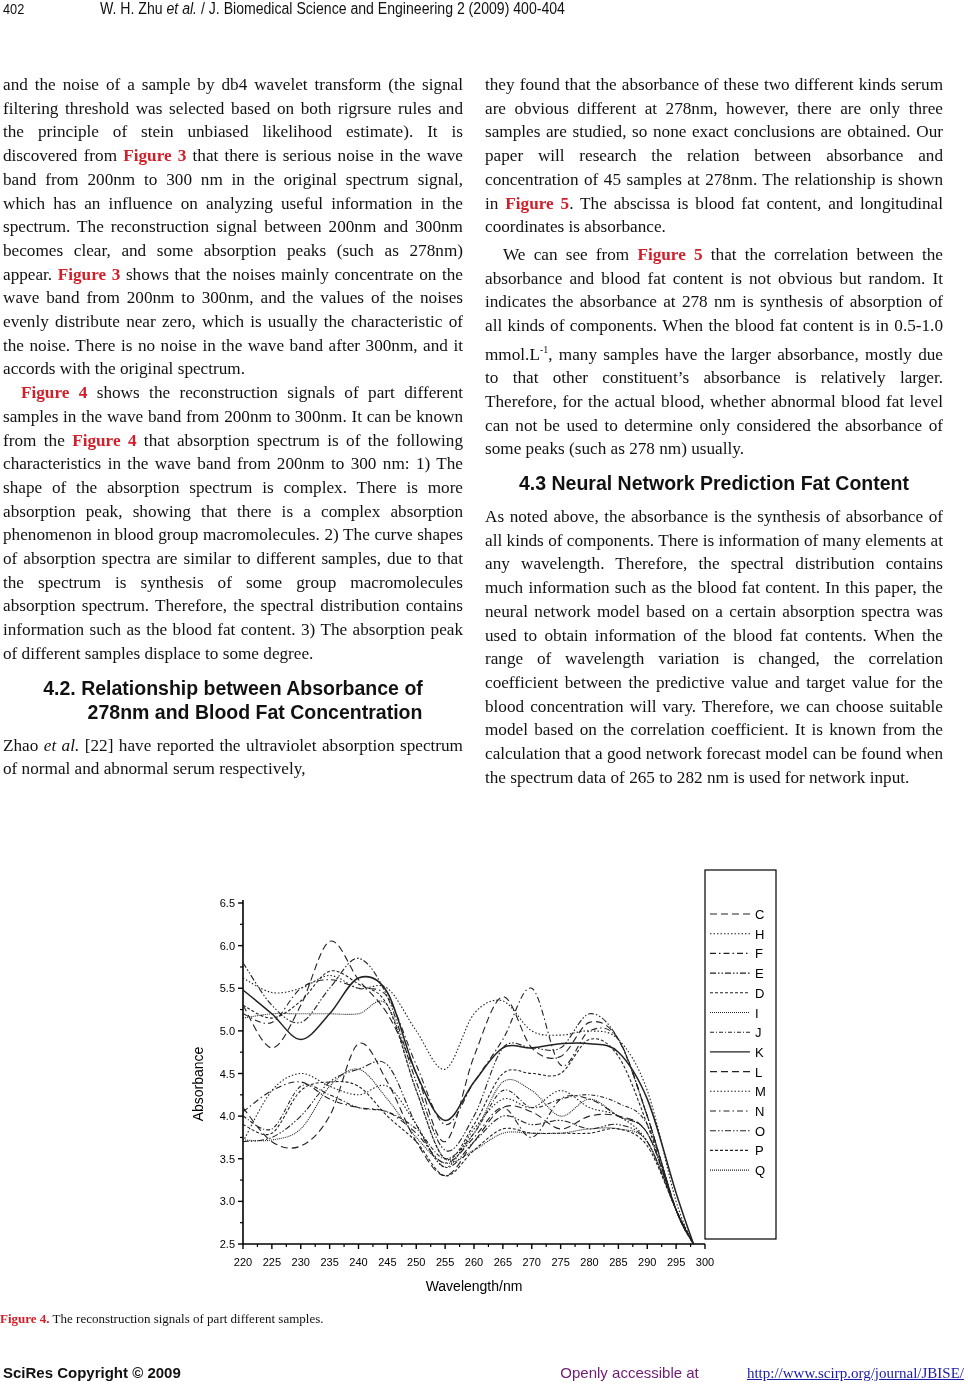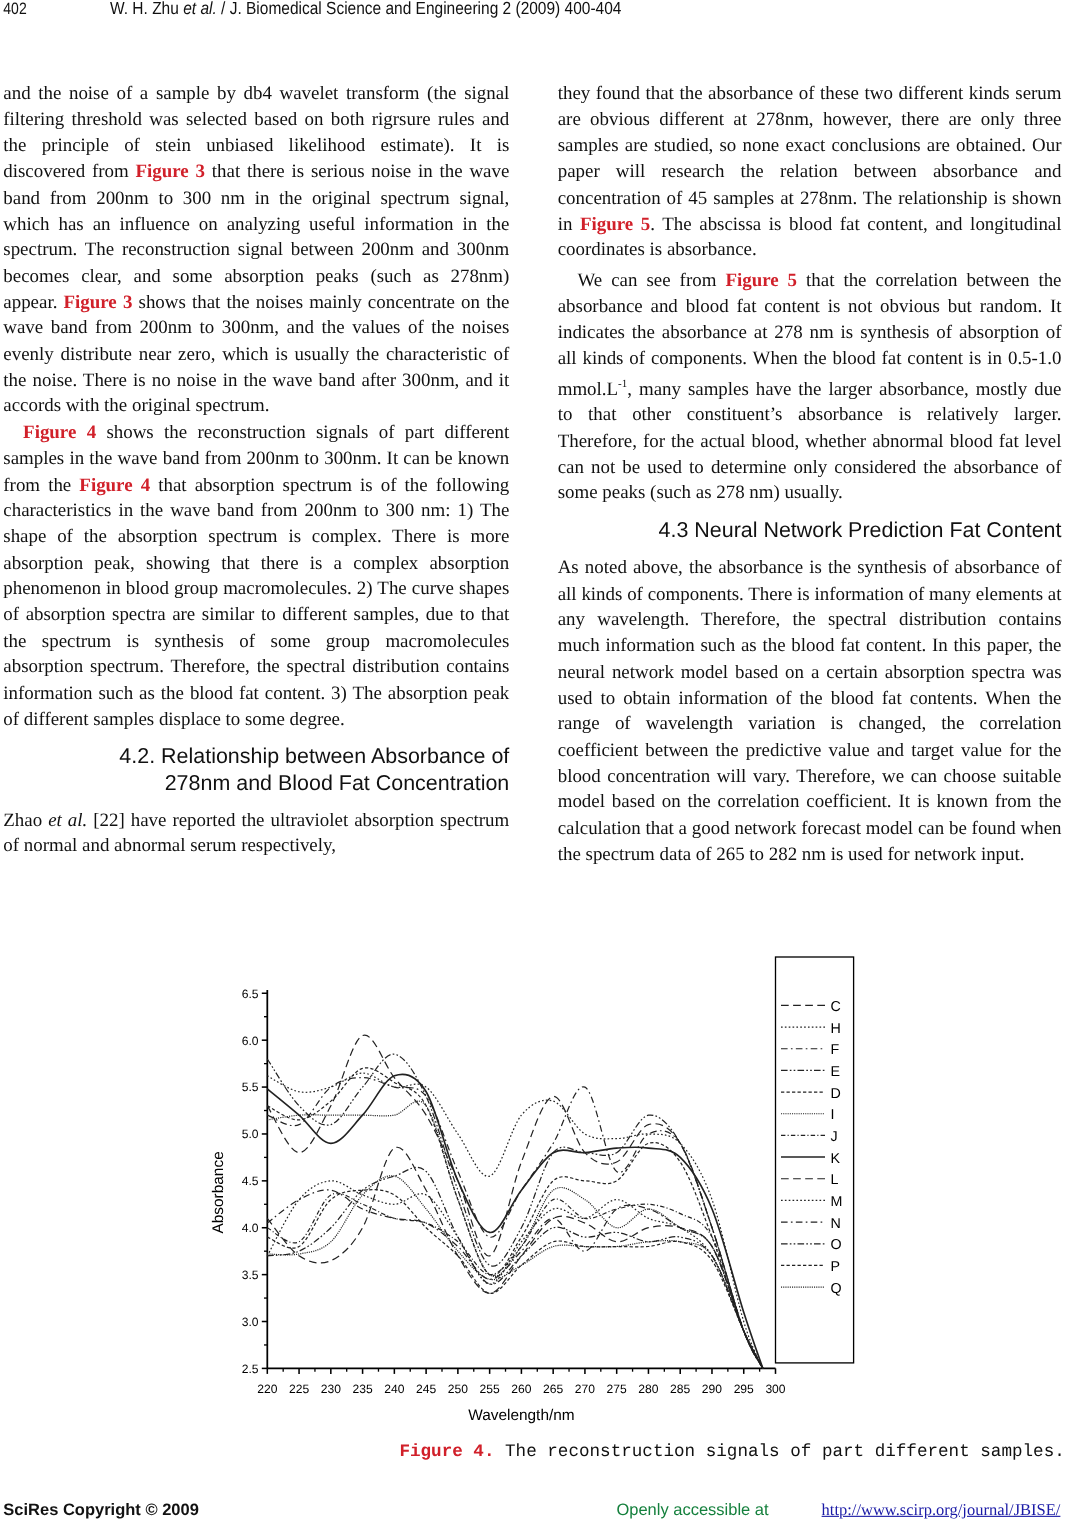--- a/index.html
+++ b/index.html
@@ -2,32 +2,32 @@
 <html><head>
 <meta charset="utf-8">
 <style>
   html, body { margin:0; padding:0; background:#fff; }
   body { width:968px; height:1386px; position:relative; overflow:hidden; font-family:"Liberation Serif", serif; color:#111; }
   .header { position:absolute; top:0; left:0; width:920px; height:24px; }
   .page-num { position:absolute; left:3px; top:0px; font-size:15px; font-family:"Liberation Sans Narrow","Liberation Sans", sans-serif; transform:scaleX(0.85); transform-origin:left; }
   .running-head { position:absolute; left:100px; top:0px; font-size:16px; font-family:"Liberation Sans", sans-serif; transform:scaleX(0.88); transform-origin:left; white-space:nowrap; }
   .col { position:absolute; top:40px; width:460px; font-size:17.2px; line-height:23.7px; text-align:justify;margin-top:33px; }
   .col.left { left:3px; }
-  .col.right { left:507px; width:458px; }
+  .col.right { left:485px; width:458px; }
   .col p { margin:0; }
   .col p.indent { text-indent:18px; }
   .fig-ref { color:#d1202a; font-weight:bold; }
-  h3 { font-family:"Liberation Sans", sans-serif; font-size:19.5px; line-height:24px; font-weight:normal; margin:10px 0 10px 0; text-align:right; }
+  h3 { font-family:"Liberation Sans", sans-serif; font-size:19.5px; line-height:24px; font-weight:bold; margin:10px 0 10px 0; text-align:center; }
   h3 .line2 { display:block; padding-left:44px; }
   .figure { position:absolute; left:0; top:860px; width:968px; height:440px; }
-  .caption { position:absolute; top:1311px; left:0; width:968px; text-align:right; font-size:16px;font-family:Liberation Mono, monospace; }
+  .caption { position:absolute; top:1311px; left:0; width:968px; text-align:left; font-size:13px; }
   .caption .fig-ref { font-weight:bold; }
   .footer-left { position:absolute; left:3px; top:1364px; font-family:"Liberation Sans", sans-serif; font-weight:bold; font-size:15px;text-align:right; }
   .footer-right { position:absolute; right:4px; top:1364px; font-size:15px; }
-  .footer-right .oa { color:#15803d; font-family:"Liberation Sans", sans-serif; }
+  .footer-right .oa { color:#701a75; font-family:"Liberation Sans", sans-serif; }
   .footer-right a { color:#1a1aa6; text-decoration:underline; font-family:"Liberation Serif", serif;margin-left:44px; }
   svg text { font-family:"Liberation Sans", sans-serif; }
 </style>
 </head>
 <body>
 
 <div class="header">
   <span class="page-num">402</span>
   <span class="running-head"><span>W. H. Zhu </span><i>et al.</i><span> / J. Biomedical Science and Engineering 2 (2009) 400-404</span></span>
 </div>

